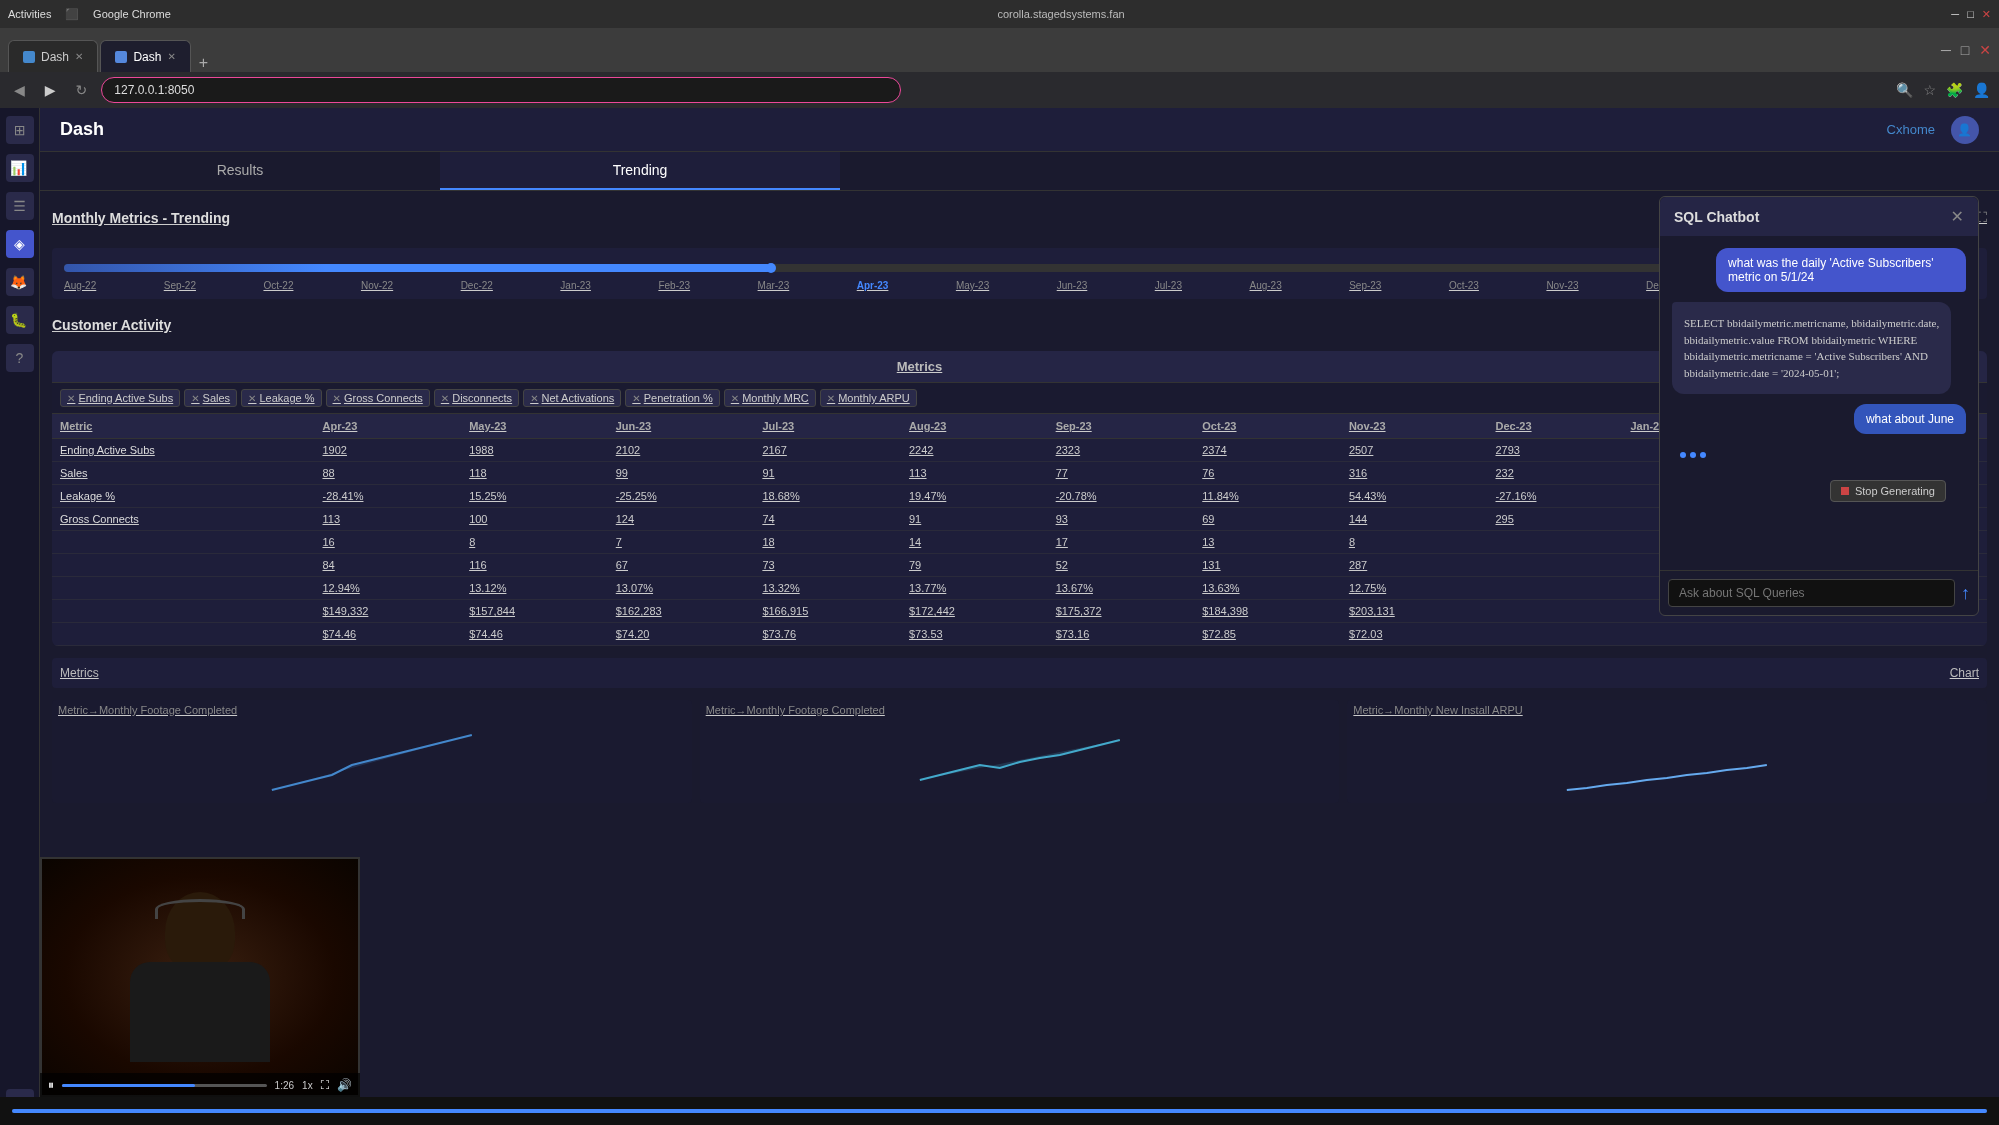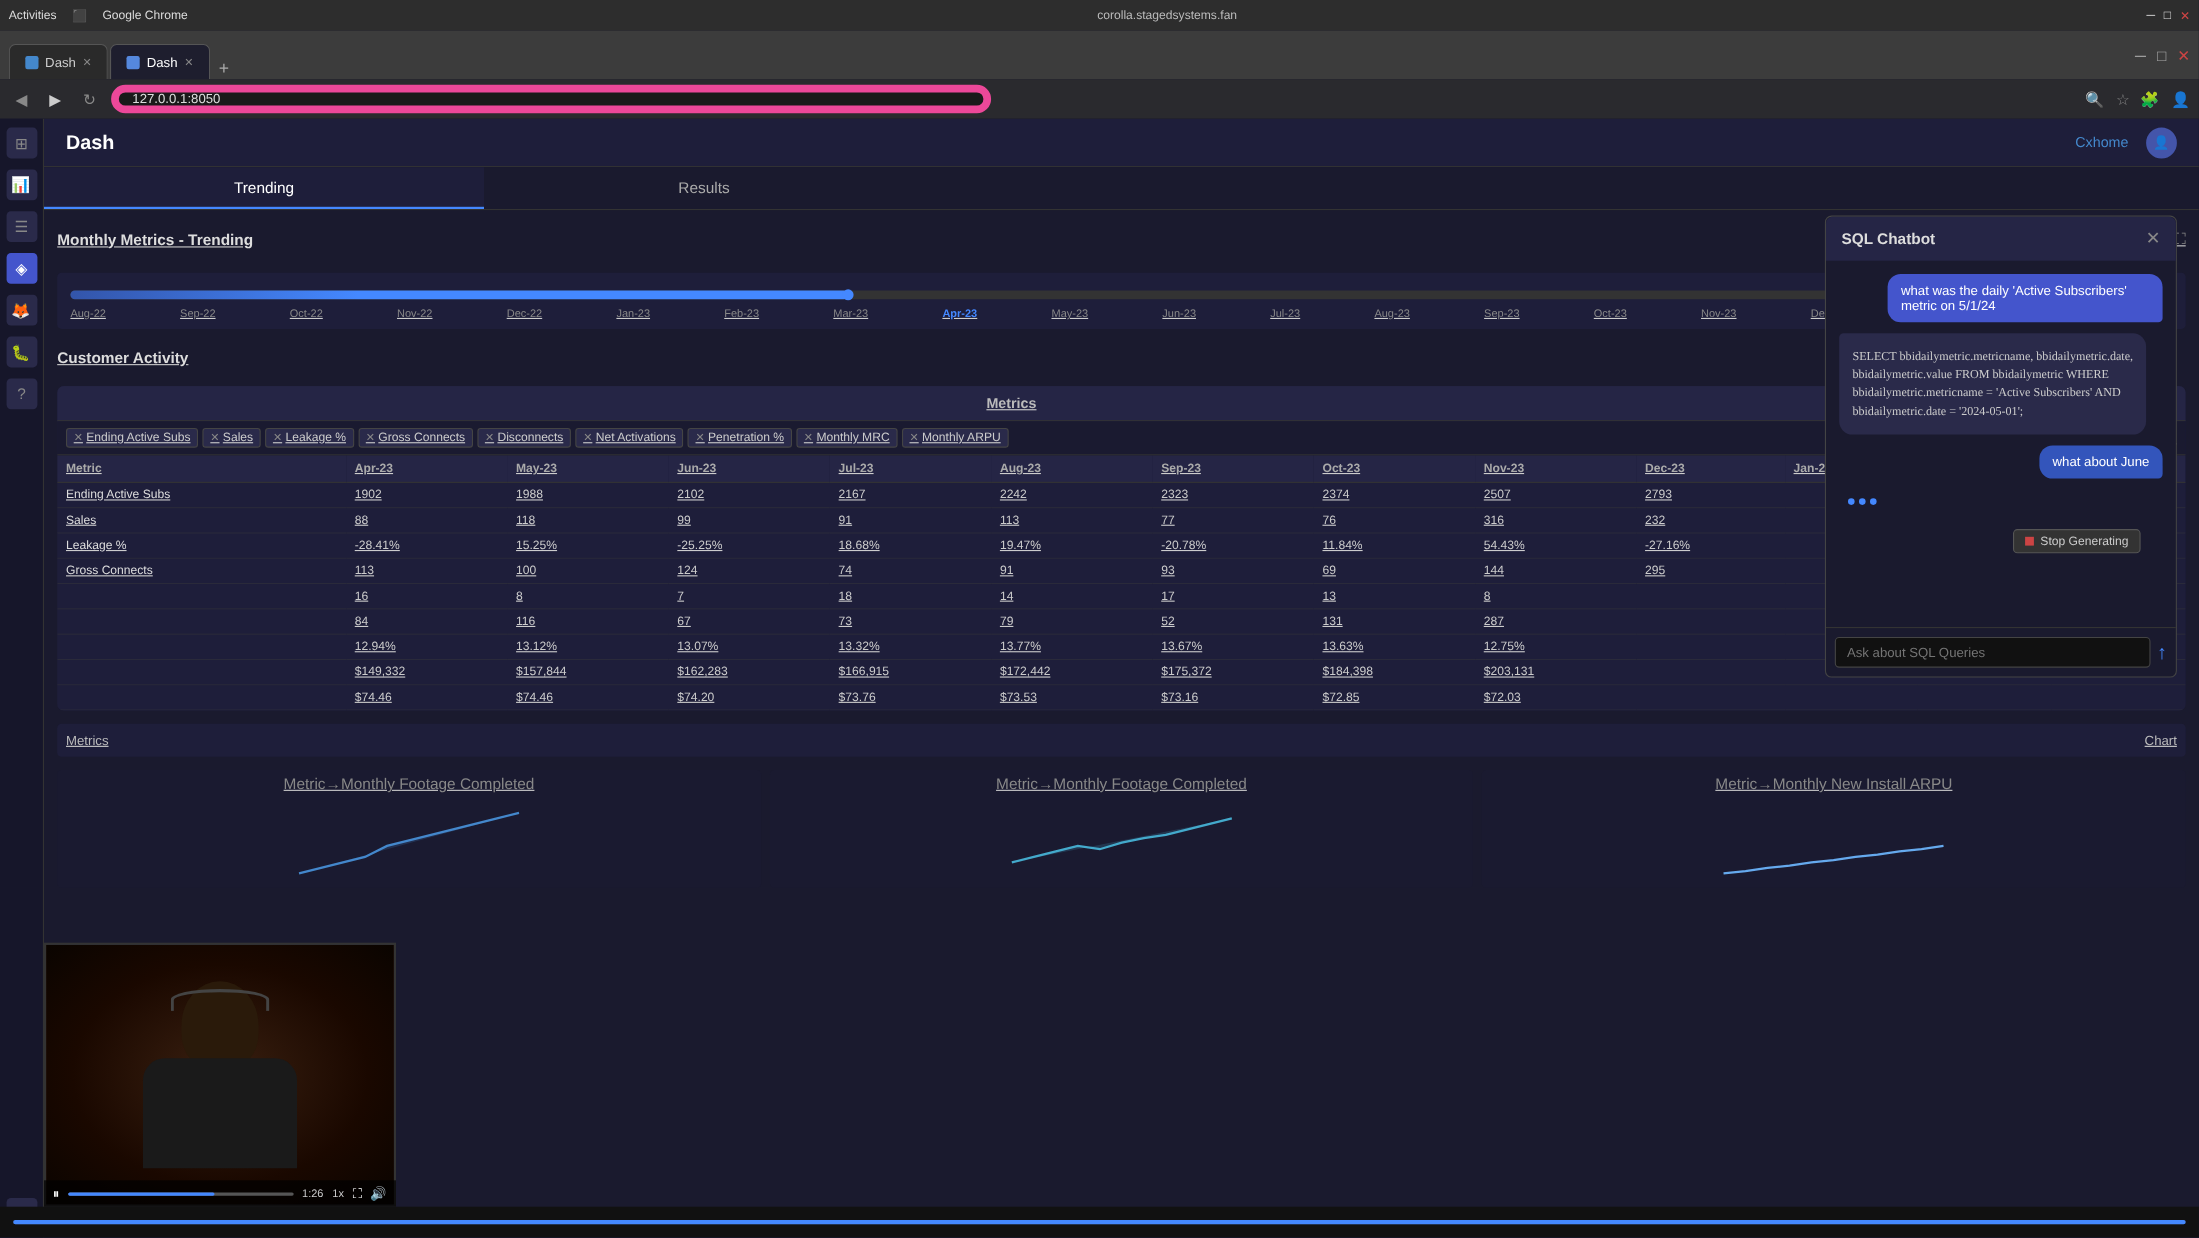--- a/index.html
+++ b/index.html
@@ -15,21 +15,21 @@
     .tab { background: #2a2a2a; border-radius: 6px 6px 0 0; padding: 4px 14px; font-size: 12px; color: #ccc; display: flex; align-items: center; gap: 6px; height: 32px; border: 1px solid #555; border-bottom: none; }
     .tab.active { background: #1e1e2e; color: #fff; }
     .tab-close { font-size: 10px; cursor: pointer; color: #888; }
     .tab-add { color: #aaa; font-size: 16px; cursor: pointer; padding: 0 6px; }
     .tab-favicon { width: 12px; height: 12px; background: #4488cc; border-radius: 2px; display: inline-block; }
 
     
     .address-bar-row { background: #2a2a2e; height: 36px; display: flex; align-items: center; padding: 0 8px; gap: 8px; }
     .nav-btn { background: none; border: none; color: #888; font-size: 14px; cursor: pointer; padding: 2px 6px; }
     .nav-btn.active { color: #ccc; }
-    .address-bar { background: #1a1a1a; border: 7px solid #ec4899; border-radius: 18px; flex: 1; max-width: 800px; height: 26px; display: flex; align-items: center; padding: 0 12px; color: #ddd; font-size: 12px; }
+    .address-bar { background: #1a1a1a; border: 1px solid #ec4899; border-radius: 18px; flex: 1; max-width: 800px; height: 26px; display: flex; align-items: center; padding: 0 12px; color: #ddd; font-size: 12px; }
     .address-icons { margin-left: auto; display: flex; gap: 10px; align-items: center; }
     .addr-icon { color: #888; font-size: 14px; cursor: pointer; }
 
     
     .app-container { display: flex; height: calc(1125px - 28px - 44px - 36px); background: #1a1a2e; }
 
     
     .left-sidebar { width: 40px; background: #16162a; display: flex; flex-direction: column; align-items: center; padding: 8px 0; gap: 10px; border-right: 1px solid #333; }
     .sidebar-icon { width: 28px; height: 28px; border-radius: 4px; background: #2a2a4a; display: flex; align-items: center; justify-content: center; color: #888; font-size: 14px; cursor: pointer; }
     .sidebar-icon.active { background: #4455cc; color: #fff; }
@@ -107,21 +107,21 @@
     
     .video-controls { position: absolute; bottom: 28px; left: 40px; width: 320px; height: 24px; background: rgba(0,0,0,0.7); display: flex; align-items: center; padding: 0 8px; gap: 8px; }
     .vc-btn { background: none; border: none; color: #fff; font-size: 12px; cursor: pointer; }
     .vc-time { font-size: 10px; color: #ccc; }
     .vc-progress { flex: 1; height: 3px; background: #555; border-radius: 2px; }
     .vc-prog-fill { height: 100%; background: #4488ff; border-radius: 2px; width: 65%; }
 
     
     .charts-section { display: flex; gap: 8px; }
     .mini-chart { flex: 1; background: #1a1a30; border-radius: 4px; overflow: hidden; min-height: 100px; }
-    .mini-chart-title { font-size: 14px; color: #888; padding: 4px 6px; text-align: center; }
+    .mini-chart-title { font-size: 11px; color: #888; padding: 4px 6px; text-align: left; }
     .chart-svg { width: 100%; height: 80px; }
 
     .progress-tracker { position: absolute; bottom: 0; left: 0; right: 0; height: 28px; background: #111; display: flex; align-items: center; padding: 0 12px; gap: 12px; font-size: 10px; color: #888; }
     .prog-bar { flex: 1; height: 4px; background: #333; border-radius: 2px; }
     .prog-fill { height: 100%; background: #4488ff; border-radius: 2px; }
 
     .customer-activity-label { font-size: 14px; color: #ddd; font-weight: bold; padding: 6px 0; }
 
     .expand-icon { color: #888; cursor: pointer; font-size: 14px; }
 
@@ -200,22 +200,22 @@
 
     <div class="top-bar">
       <span class="app-title">Dash</span>
       <div class="top-bar-right">
         <span class="cxhome-link">Cxhome</span>
         <div class="user-avatar">👤</div>
       </div>
     </div>
 
     <div class="tab-nav">
+      <div class="nav-tab">Results</div>
       <div class="nav-tab active">Trending</div>
-      <div class="nav-tab">Results</div>
     </div>
 
     <div class="content-area">
 
       <div class="monthly-metrics-header">
         <span class="section-title">Monthly Metrics - Trending</span>
         <div class="chatbot-options">
           <label class="radio-option">
             <input type="radio" name="chatbot" checked="" style="">
             <span>SQL Chatbot</span>

